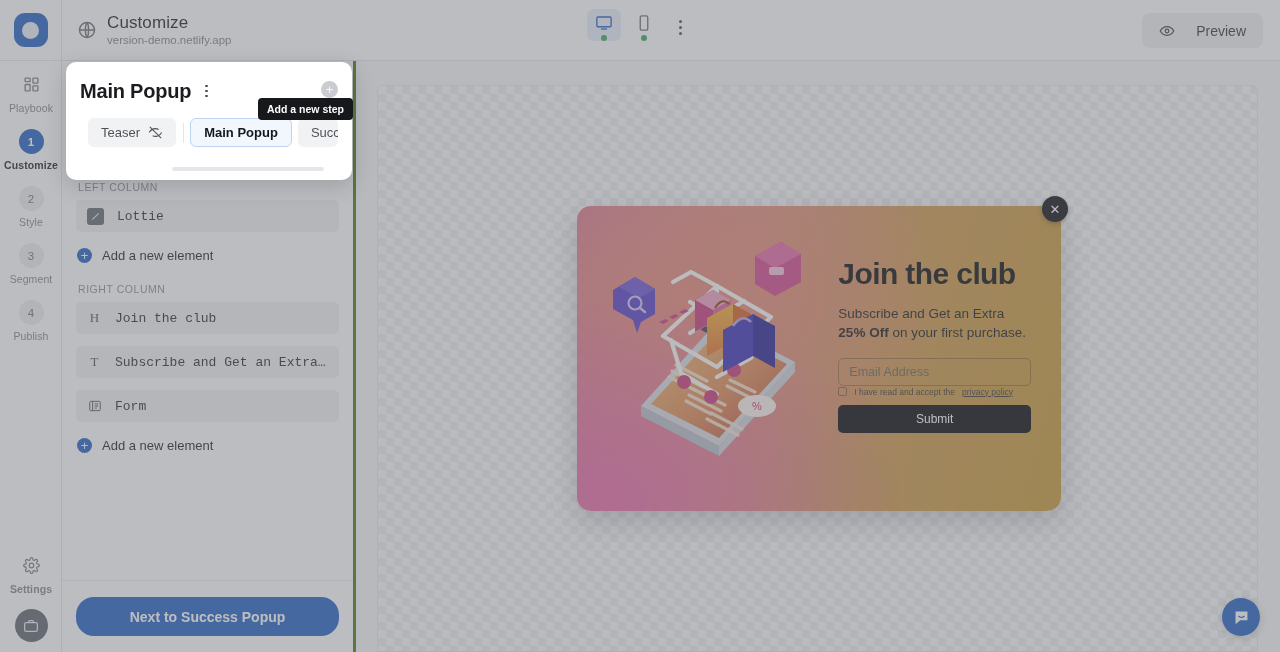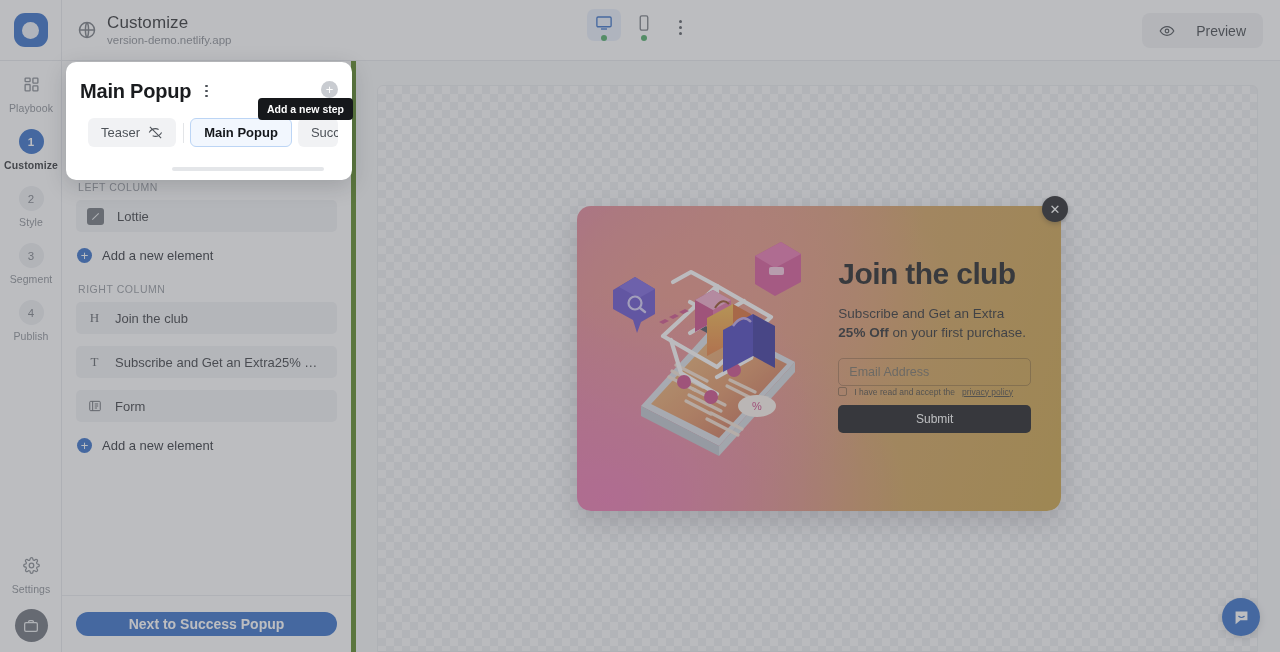--- a/index.html
+++ b/index.html
@@ -86,70 +86,71 @@
     width: 25px; height: 25px; border-radius: 50%; background: #eceef1;
     display: flex; align-items: center; justify-content: center;
     font-size: 11.5px; color: #71767d;
   }
   .rail-badge.active { background: #2463c4; color: #fff; font-weight: 600; }
   .rail-label { font-size: 10.5px; color: #82878e; letter-spacing: .1px; }
   .rail-label.active { color: #23262a; font-weight: 700; }
   .rail-icon { width: 25px; height: 25px; display: flex; align-items: center; justify-content: center; color: #7b8views; }
   .rail-icon svg { color: #7b8087; }
 
-  .rail-bottom { position: absolute; left: 0; bottom: 10px; width: 62px; }
+  .rail-bottom { position: absolute; left: 0; bottom: 10px; width: 62px; font-weight: bold; }
   .rail-avatar {
     width: 33px; height: 33px; border-radius: 50%; background: #616670;
     display: flex; align-items: center; justify-content: center; margin: 10px auto 0;
     cursor: pointer;
   }
 
   
   .panel {
     position: absolute; left: 62px; top: 61px; width: 294px; height: 591px;
-    background: #ffffff; border-right: 5px solid #4d7c0f; z-index: 3;
+    background: #ffffff; border-right: 3px solid #4d7c0f; z-index: 3;
     display: flex; flex-direction: column;
   }
   .panel-scroll { flex: 1; padding: 120px 14px 0; overflow: hidden; }
 
   .col-label {
     font-size: 10.5px; letter-spacing: .55px; color: #8c9198; text-transform: uppercase;
     margin: 0 0 7px 2px;
   }
   .elem-row {
     height: 32px; background: #f1f2f4; border-radius: 5px;
     display: flex; align-items: center; gap: 13px; padding: 0 11px;
     margin-bottom: 12px; cursor: pointer;
   }
   .elem-icon { width: 15px; display: flex; align-items: center; justify-content: center; color: #565b61; flex: none; }
   .elem-icon.letter { font-size: 13px; color: #52575d; font-family: "Liberation Serif", serif; }
   .elem-name {
     font-size: 13px; color: #2b2e33; white-space: nowrap; overflow: hidden;
     text-overflow: ellipsis;
+    font-family: Liberation Mono, monospace;
   }
   .lottie-chip {
     width: 17px; height: 17px; border-radius: 3px; background: #646a71;
     display: flex; align-items: center; justify-content: center; flex: none;
   }
   .add-row {
     display: flex; align-items: center; gap: 10px; padding: 4px 2px 0 1px;
     margin-bottom: 20px; cursor: pointer;
   }
   .plus-circle {
     width: 15px; height: 15px; border-radius: 50%; background: #2463c4;
     display: flex; align-items: center; justify-content: center; flex: none;
     color: #fff; font-size: 13px; line-height: 1;
   }
   .add-text { font-size: 13px; color: #20232a; }
 
   .panel-foot {
     border-top: 1px solid #e9ebee; padding: 16px 14px; background: #fff;
   }
   .next-btn {
-    width: 100%; height: 24px; background: #2463c4; color: #fff;
+    width: 100%; height: 39px; background: #2463c4; color: #fff;
     border: none; border-radius: 18px; font-size: 14px; font-weight: 600;
     font-family: "Liberation Sans", sans-serif; cursor: pointer;
   }
 
   
   .canvas-area {
     position: absolute; left: 356px; top: 61px; right: 0; bottom: 0;
     background: #f6f7f8; z-index: 2;
   }
   .canvas-frame {

